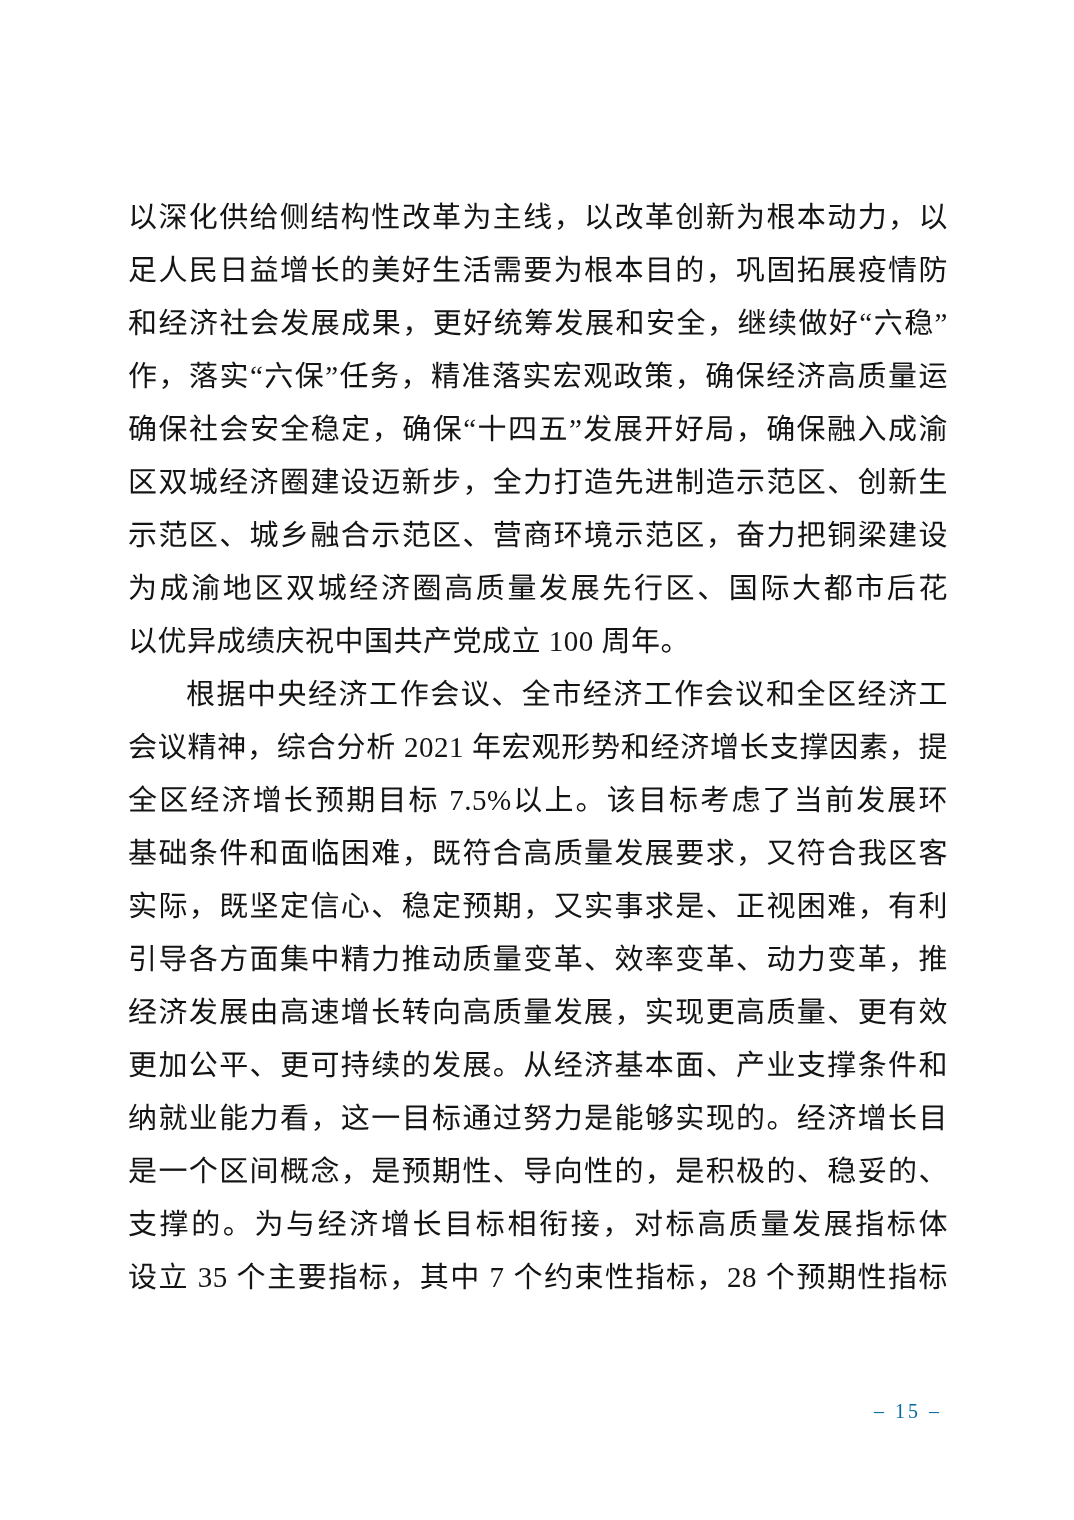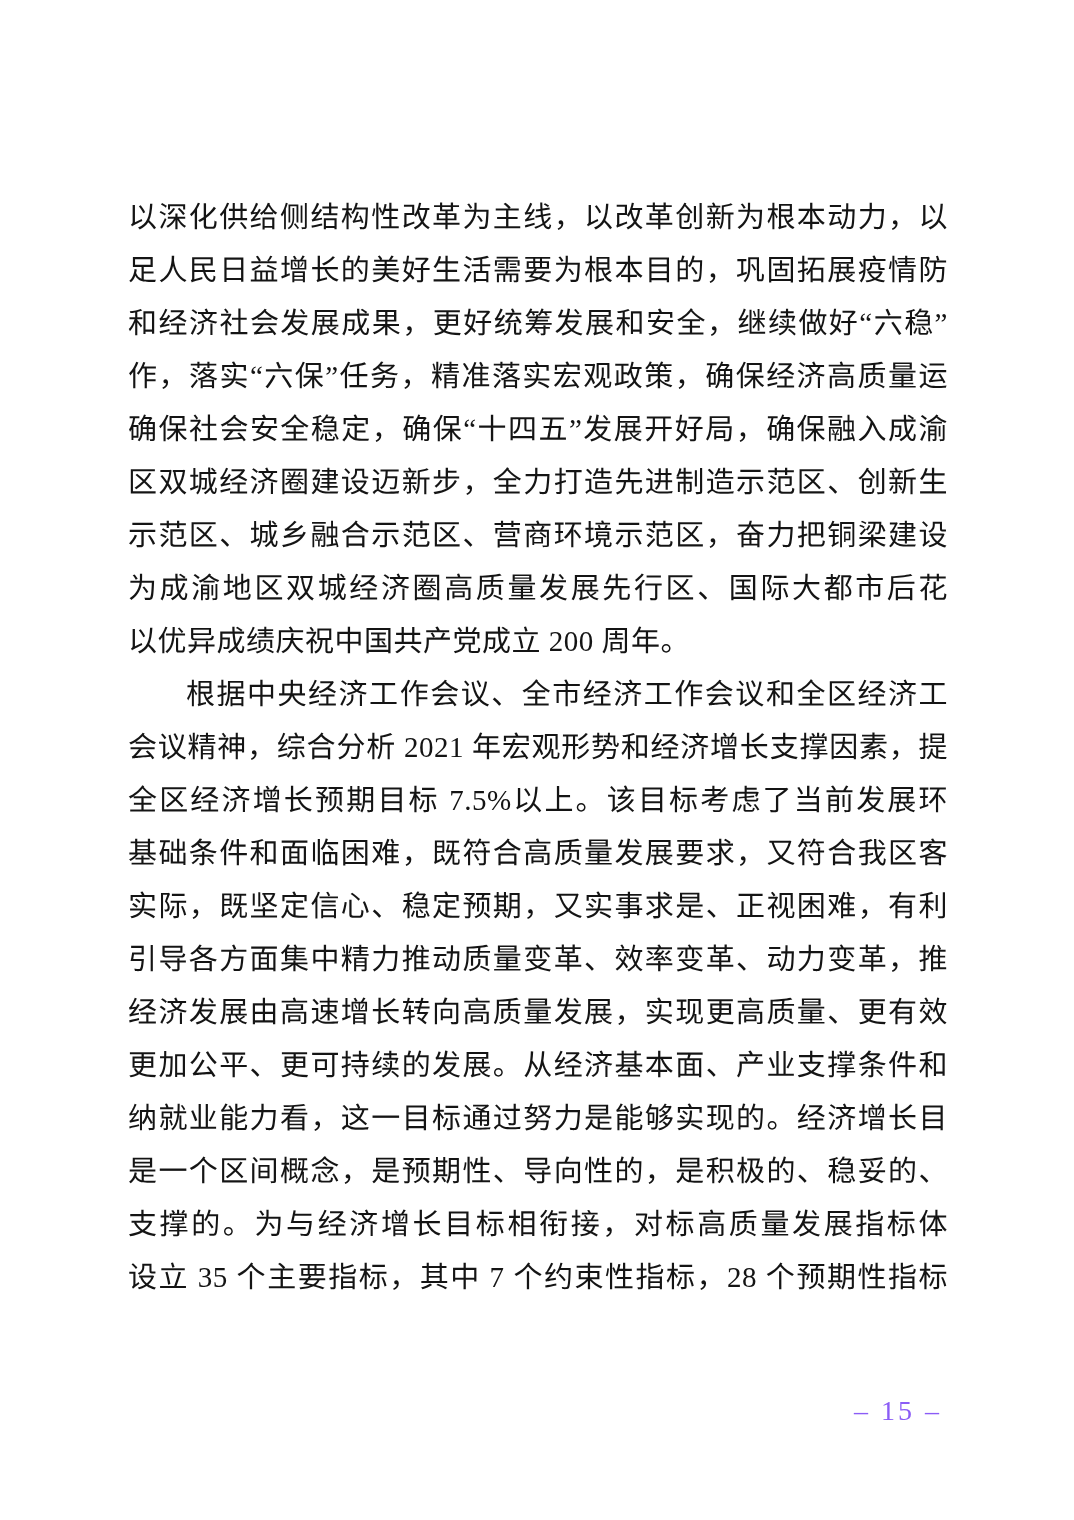--- a/index.html
+++ b/index.html
@@ -33,40 +33,40 @@
     text-align: justify;
     text-align-last: justify;
   }
   .line.indent {
     text-indent: 58px;
   }
   .footer {
     position: absolute;
     top: 1396px;
     right: 132px;
-    font-size: 28px;
+    font-size: 20px;
     line-height: 30px;
     letter-spacing: 3px;
-    color: #8b5cf6;
+    color: #0369a1;
   }
 </style>
 </head>
 <body>
 
 <div class="page">
   <div class="content" id="content">
       <div class="line just">以深化供给侧结构性改革为主线，以改革创新为根本动力，以满</div>
       <div class="line just">足人民日益增长的美好生活需要为根本目的，巩固拓展疫情防控</div>
       <div class="line just">和经济社会发展成果，更好统筹发展和安全，继续做好“六稳”工</div>
       <div class="line just">作，落实“六保”任务，精准落实宏观政策，确保经济高质量运行，</div>
       <div class="line just">确保社会安全稳定，确保“十四五”发展开好局，确保融入成渝地</div>
       <div class="line just">区双城经济圈建设迈新步，全力打造先进制造示范区、创新生态</div>
       <div class="line just">示范区、城乡融合示范区、营商环境示范区，奋力把铜梁建设成</div>
       <div class="line just">为成渝地区双城经济圈高质量发展先行区、国际大都市后花园，</div>
-      <div class="line">以优异成绩庆祝中国共产党成立 200 周年。</div>
+      <div class="line">以优异成绩庆祝中国共产党成立 100 周年。</div>
       <div class="line just indent">根据中央经济工作会议、全市经济工作会议和全区经济工作</div>
       <div class="line just">会议精神，综合分析 2021 年宏观形势和经济增长支撑因素，提出</div>
       <div class="line just">全区经济增长预期目标 7.5%以上。该目标考虑了当前发展环境、</div>
       <div class="line just">基础条件和面临困难，既符合高质量发展要求，又符合我区客观</div>
       <div class="line just">实际，既坚定信心、稳定预期，又实事求是、正视困难，有利于</div>
       <div class="line just">引导各方面集中精力推动质量变革、效率变革、动力变革，推动</div>
       <div class="line just">经济发展由高速增长转向高质量发展，实现更高质量、更有效率、</div>
       <div class="line just">更加公平、更可持续的发展。从经济基本面、产业支撑条件和吸</div>
       <div class="line just">纳就业能力看，这一目标通过努力是能够实现的。经济增长目标</div>
       <div class="line just">是一个区间概念，是预期性、导向性的，是积极的、稳妥的、可</div>

